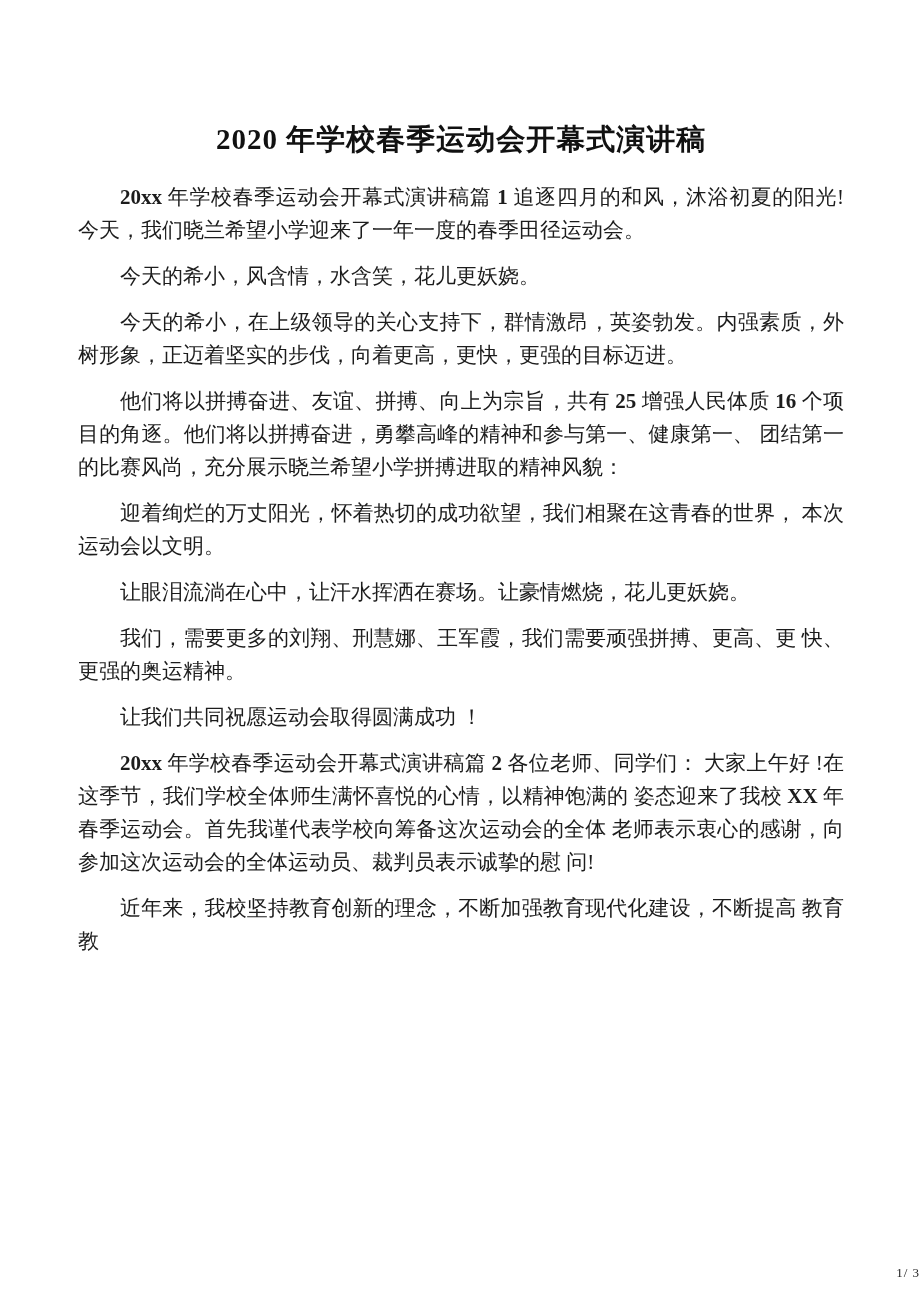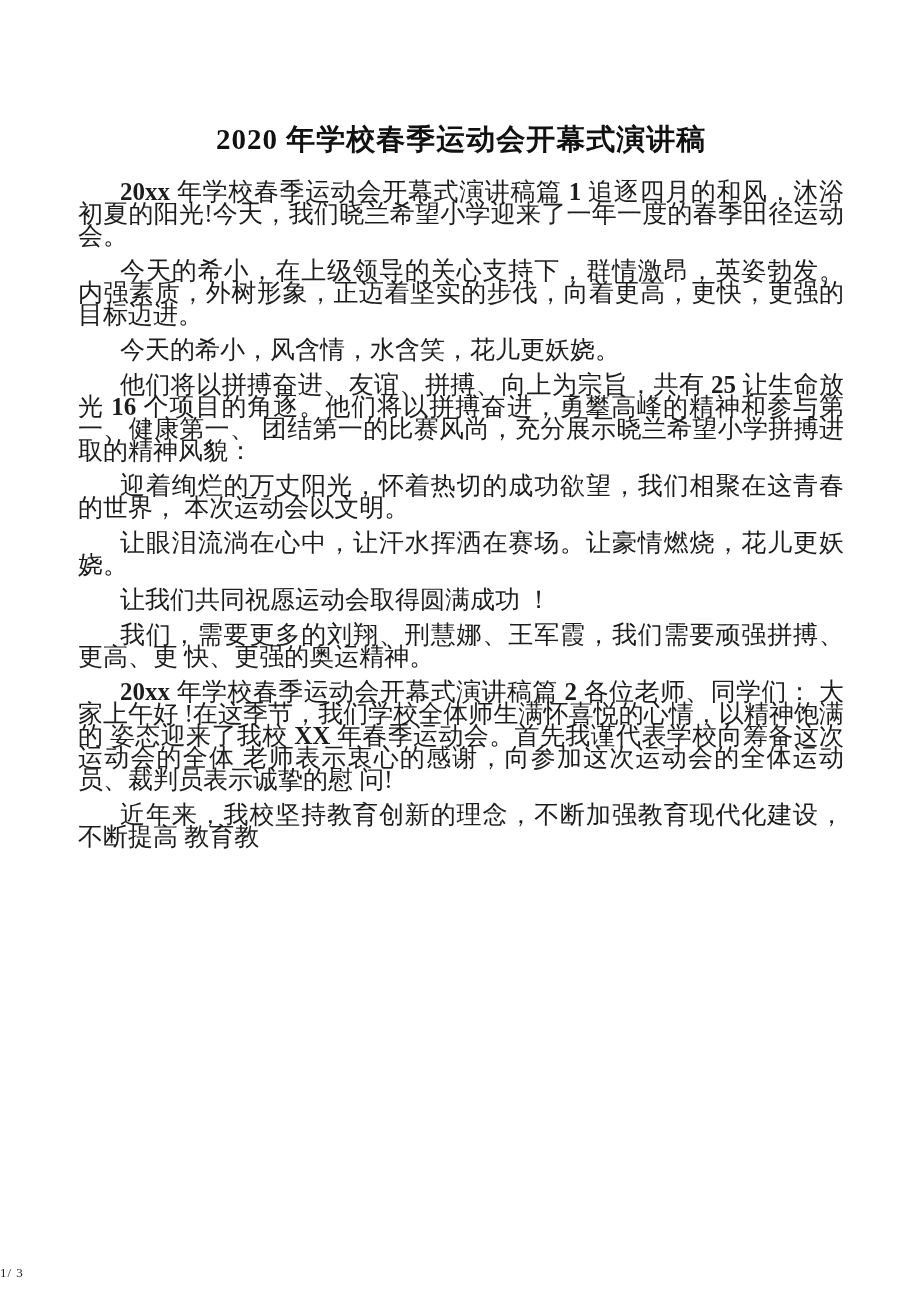--- a/index.html
+++ b/index.html
@@ -22,65 +22,65 @@
   .doc-title {
     font-size: 29px;
     font-weight: bold;
     text-align: center;
     color: #111111;
     margin: 0 0 22px 0;
     line-height: 40px;
     letter-spacing: 1px;
   }
   .para {
-    font-size: 25px;
-    line-height: 22px;
+    font-size: 21px;
+    line-height: 33px;
     margin: 0 0 13px 0;
     text-align: justify;
     text-indent: 42px;
     word-break: break-all;
   }
   .run { font-weight: normal; }
   .run.b { font-weight: bold; }
   .footer {
     position: absolute;
     left: 0;
     bottom: 38px;
     width: 100%;
-    text-align: left;
+    text-align: right;
     font-size: 13px;
     color: #222222;
     letter-spacing: 1px;
     font-family: Liberation Serif, serif;
   }
 </style>
 </head>
 <body>
 
 <div class="page">
 
   <h1 class="doc-title">2020 年学校春季运动会开幕式演讲稿</h1>
 
   <p class="para"><span class="run b">20xx</span><span class="run"> 年学校春季运动会开幕式演讲稿篇 </span><span class="run b">1</span><span class="run"> 追逐四月的和风，沐浴初夏的阳光!今天，我们晓兰希望小学迎来了一年一度的春季田径运动会。</span></p>
 
+  <p class="para"><span class="run">今天的希小，风含情，水含笑，花儿更妖娆。</span></p>
+
   <p class="para"><span class="run">今天的希小，在上级领导的关心支持下，群情激昂，英姿勃发。内强素质，外树形象，正迈着坚实的步伐，向着更高，更快，更强的目标迈进。</span></p>
 
-  <p class="para"><span class="run">今天的希小，风含情，水含笑，花儿更妖娆。</span></p>
 
-
-  <p class="para"><span class="run">他们将以拼搏奋进、友谊、拼搏、向上为宗旨，共有 </span><span class="run b">25</span><span class="run"> 让生命放光 </span><span class="run b">16</span><span class="run"> 个项目的角逐。他们将以拼搏奋进，勇攀高峰的精神和参与第一、健康第一、 团结第一的比赛风尚，充分展示晓兰希望小学拼搏进取的精神风貌：</span></p>
+  <p class="para"><span class="run">他们将以拼搏奋进、友谊、拼搏、向上为宗旨，共有 </span><span class="run b">25</span><span class="run"> 增强人民体质 </span><span class="run b">16</span><span class="run"> 个项目的角逐。他们将以拼搏奋进，勇攀高峰的精神和参与第一、健康第一、 团结第一的比赛风尚，充分展示晓兰希望小学拼搏进取的精神风貌：</span></p>
 
   <p class="para"><span class="run">迎着绚烂的万丈阳光，怀着热切的成功欲望，我们相聚在这青春的世界， 本次运动会以文明。</span></p>
 
   <p class="para"><span class="run">让眼泪流淌在心中，让汗水挥洒在赛场。让豪情燃烧，花儿更妖娆。</span></p>
 
 
+  <p class="para"><span class="run">我们，需要更多的刘翔、刑慧娜、王军霞，我们需要顽强拼搏、更高、更 快、更强的奥运精神。</span></p>
+
   <p class="para"><span class="run">让我们共同祝愿运动会取得圆满成功 ！</span></p>
-
-  <p class="para"><span class="run">我们，需要更多的刘翔、刑慧娜、王军霞，我们需要顽强拼搏、更高、更 快、更强的奥运精神。</span></p>
 
   <p class="para"><span class="run b">20xx</span><span class="run"> 年学校春季运动会开幕式演讲稿篇 </span><span class="run b">2</span><span class="run"> 各位老师、同学们： 大家上午好 !在这季节，我们学校全体师生满怀喜悦的心情，以精神饱满的 姿态迎来了我校 </span><span class="run b">XX</span><span class="run"> 年春季运动会。首先我谨代表学校向筹备这次运动会的全体 老师表示衷心的感谢，向参加这次运动会的全体运动员、裁判员表示诚挚的慰 问!</span></p>
 
   <p class="para"><span class="run">近年来，我校坚持教育创新的理念，不断加强教育现代化建设，不断提高 教育教</span></p>
 
   <div class="footer">1/ 3</div>
 
 </div>
 
 </body></html>

